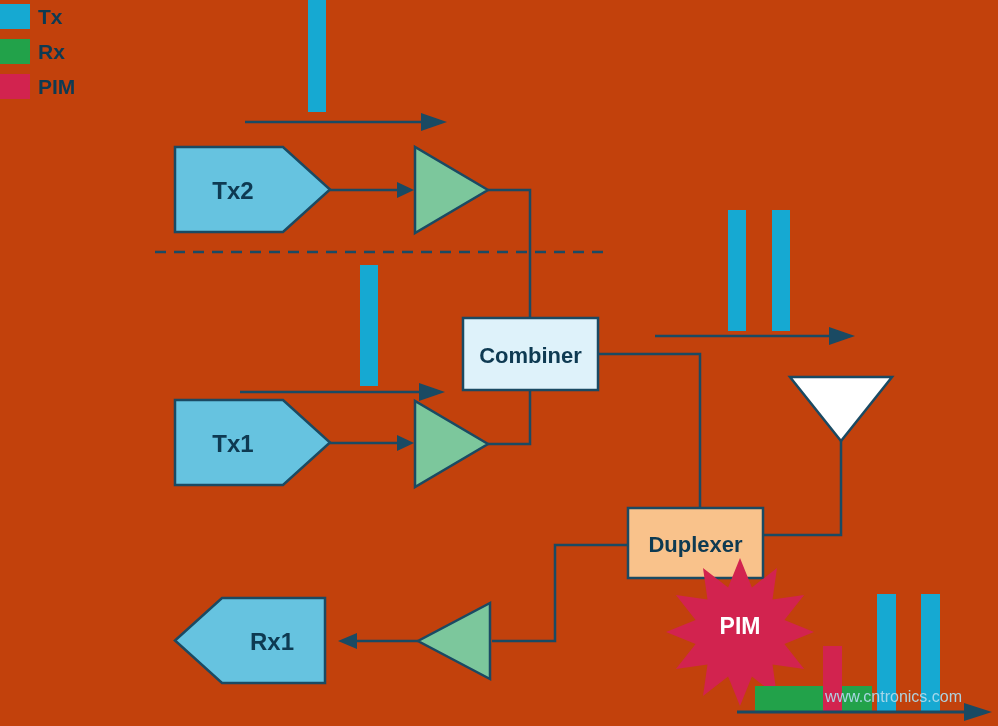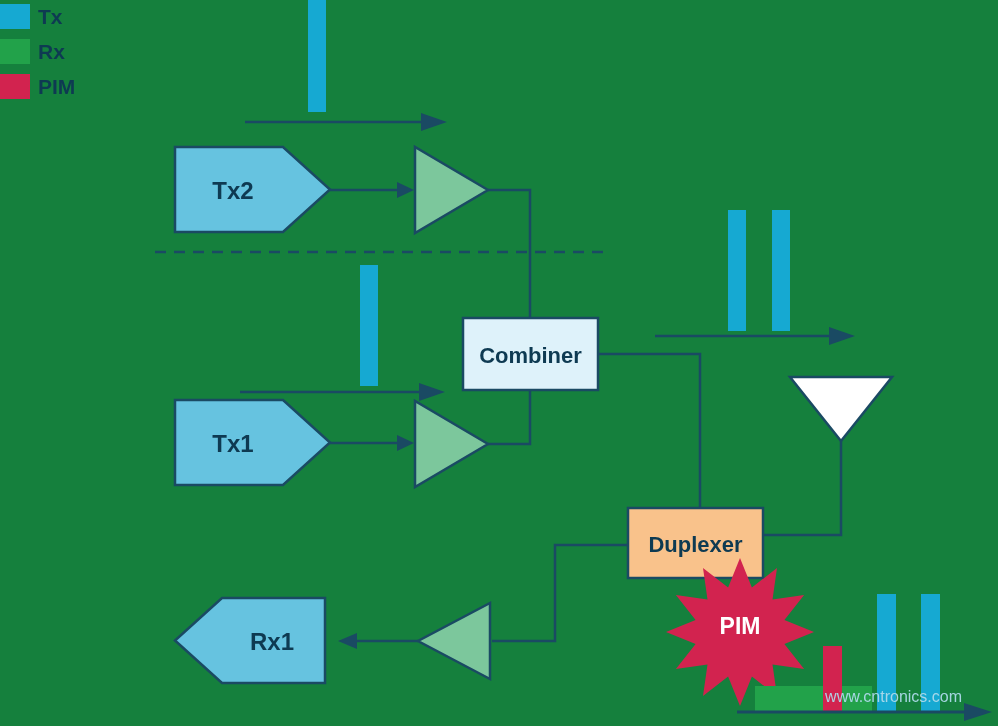--- a/index.html
+++ b/index.html
@@ -4,21 +4,21 @@
 <style>
   html, body {
     margin: 0;
     padding: 0;
     background: #ffffff;
   }
   #stage {
     position: relative;
     width: 998px;
     height: 726px;
-    background: #15803d;
+    background: #c2410c;
     overflow: hidden;
     font-family: "Liberation Sans", sans-serif;
   }
   svg { display: block; }
   text {
     font-family: "Liberation Sans", sans-serif;
     font-weight: bold;
     fill: #0e3a52;
   }
   .block-label   { font-size: 24px; }

